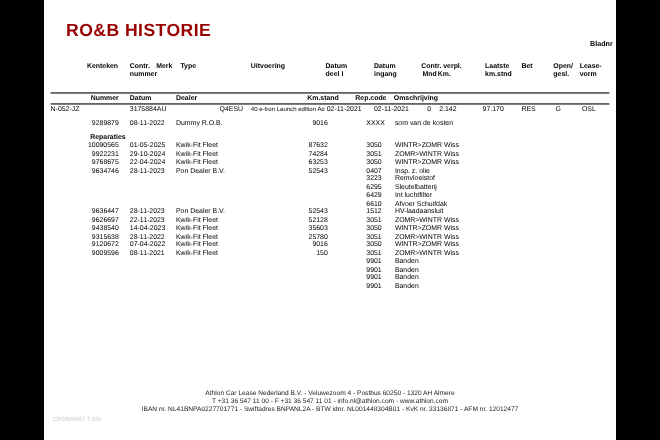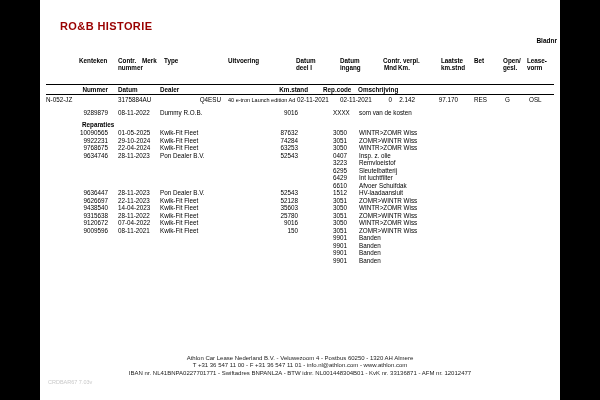--- a/index.html
+++ b/index.html
@@ -4,21 +4,21 @@
 <style>
   html,body{margin:0;padding:0;}
   body{
     width:600px;height:400px;position:relative;overflow:hidden;
     background:#000;
     font-family:"Liberation Sans", sans-serif;
     color:#000;
   }
   .page{position:absolute;left:40px;top:0;width:520px;height:400px;background:#fff;}
   .abs{position:absolute;}
-  .title{left:20px;top:20px;font-size:11px;font-weight:bold;color:#990000;letter-spacing:.4px;white-space:nowrap;}
+  .title{left:20px;top:20px;font-size:16px;font-weight:bold;color:#990000;letter-spacing:.4px;white-space:nowrap;}
   .bladnr{right:3px;top:37px;font-size:6.5px;font-weight:bold;}
   
   .h{position:absolute;top:57px;font-size:6.3px;font-weight:bold;line-height:7px;white-space:pre-line;}
   .h-kenteken{left:39px}.h-contr{left:78px}.h-merk{left:102px}.h-type{left:124px}
   .h-uitv{left:188px}.h-d1{left:256px}.h-d2{left:300px}.h-cv{left:343px}
   .h-mnd{left:344px;top:64px}.h-km{left:358px;top:64px}
   .h-laatste{left:401px}.h-bet{left:434px}.h-open{left:463px}.h-lease{left:487px}
   .rule{position:absolute;left:6px;width:508px;height:1px;background:#000;}
   .rule1{top:84px}.rule2{top:94px}
   

